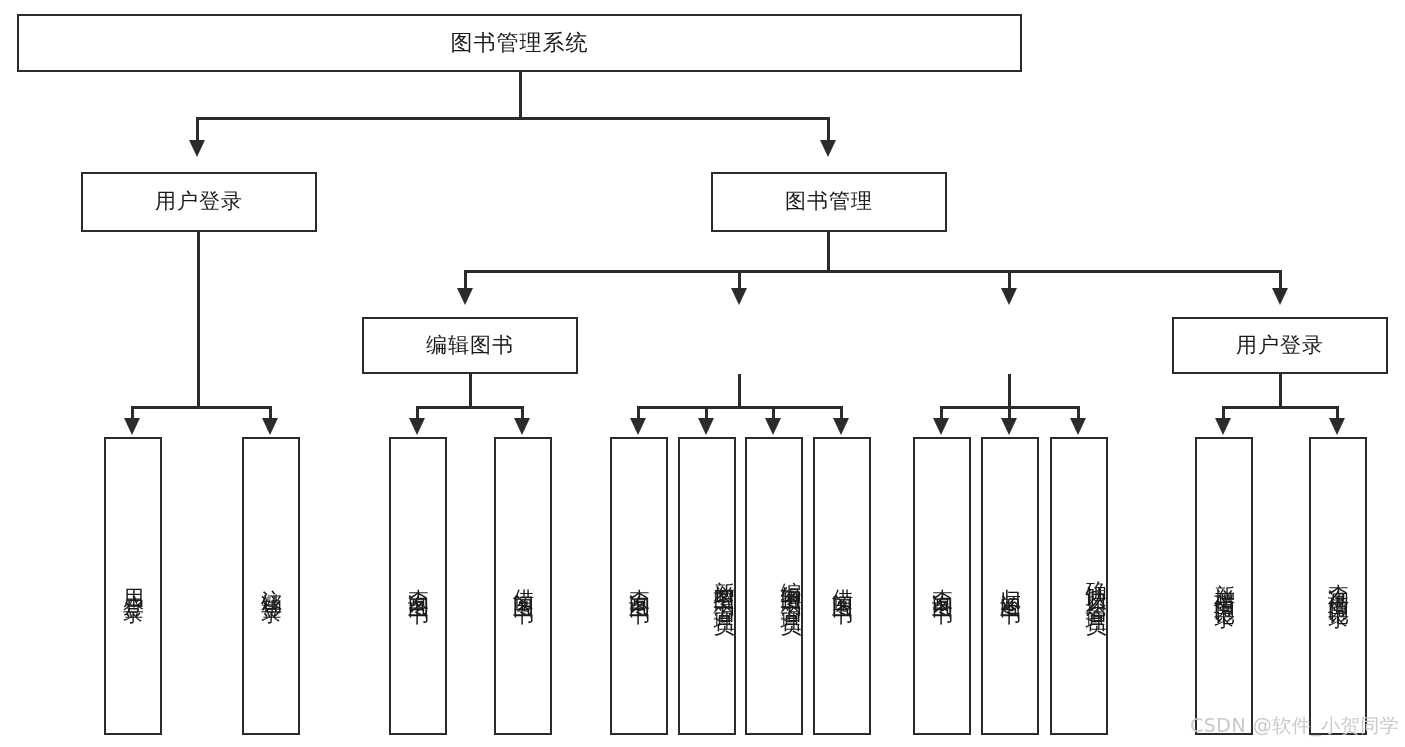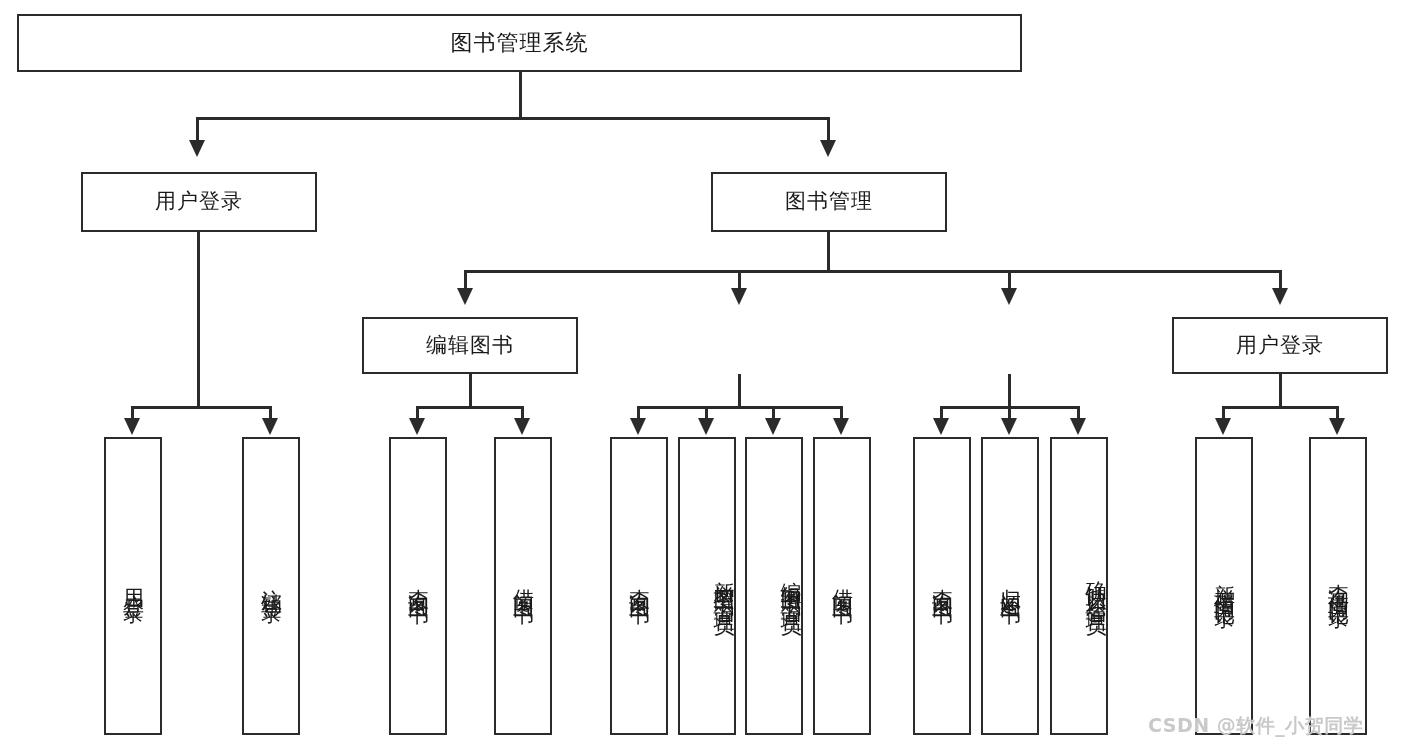--- a/index.html
+++ b/index.html
@@ -196,17 +196,17 @@
     <span>确认归还（管理员）</span>
   </div>
 
   <div class="node node-v center-v" style="left:1195px; top:437px; width:58px; height:298px;">
     <span>新增借阅记录</span>
   </div>
   <div class="node node-v center-v" style="left:1309px; top:437px; width:58px; height:298px;">
     <span>查询借阅记录</span>
   </div>
 
-  <div class="watermark" style="left:1148px; top:713px;font-weight:bold;">
+  <div class="watermark" style="left:1190px; top:713px;">
     <span>CSDN @软件_小贺同学</span>
   </div>
 
 </div>
 
 </body></html>

